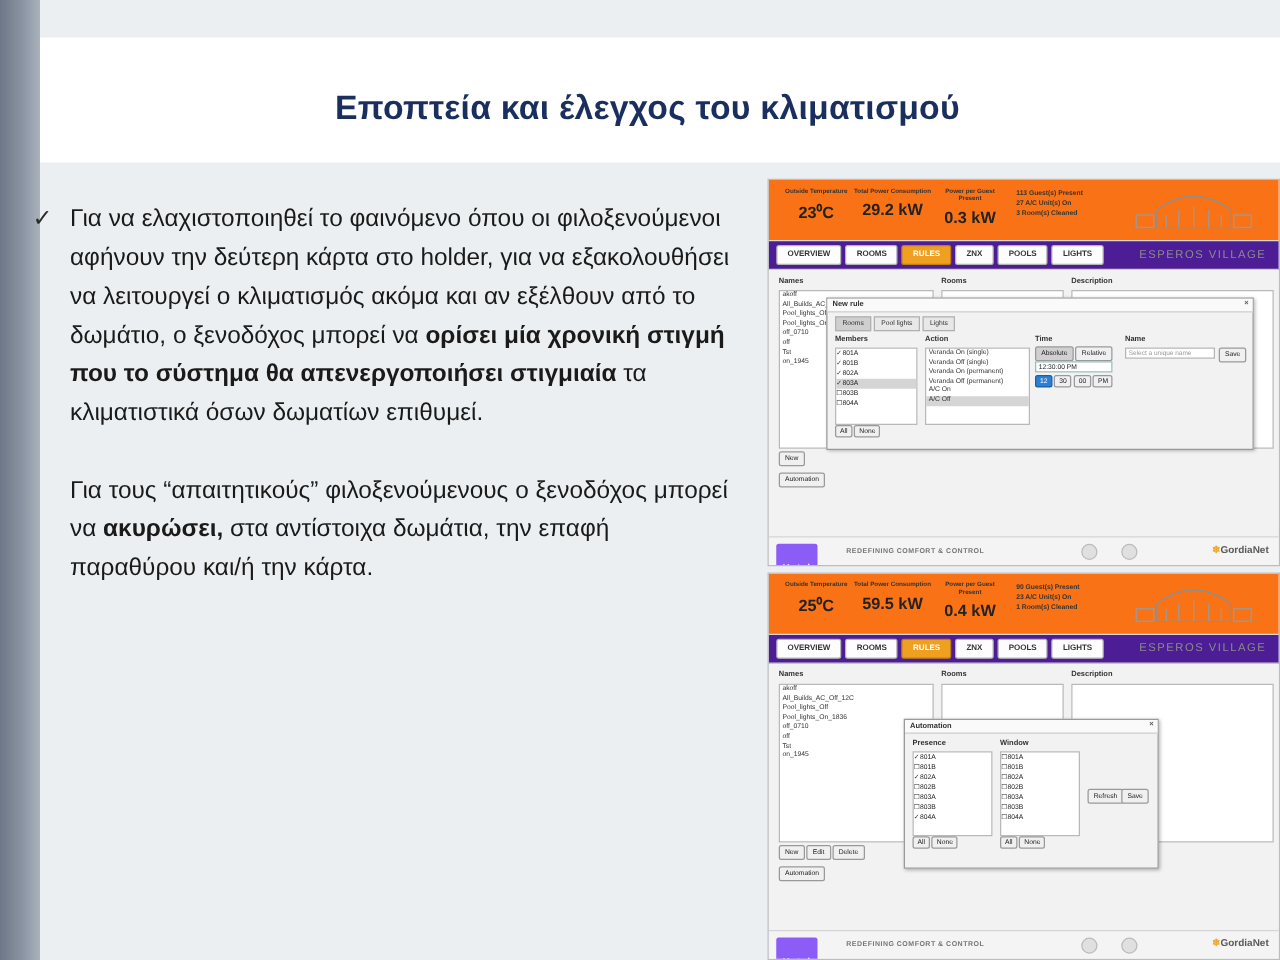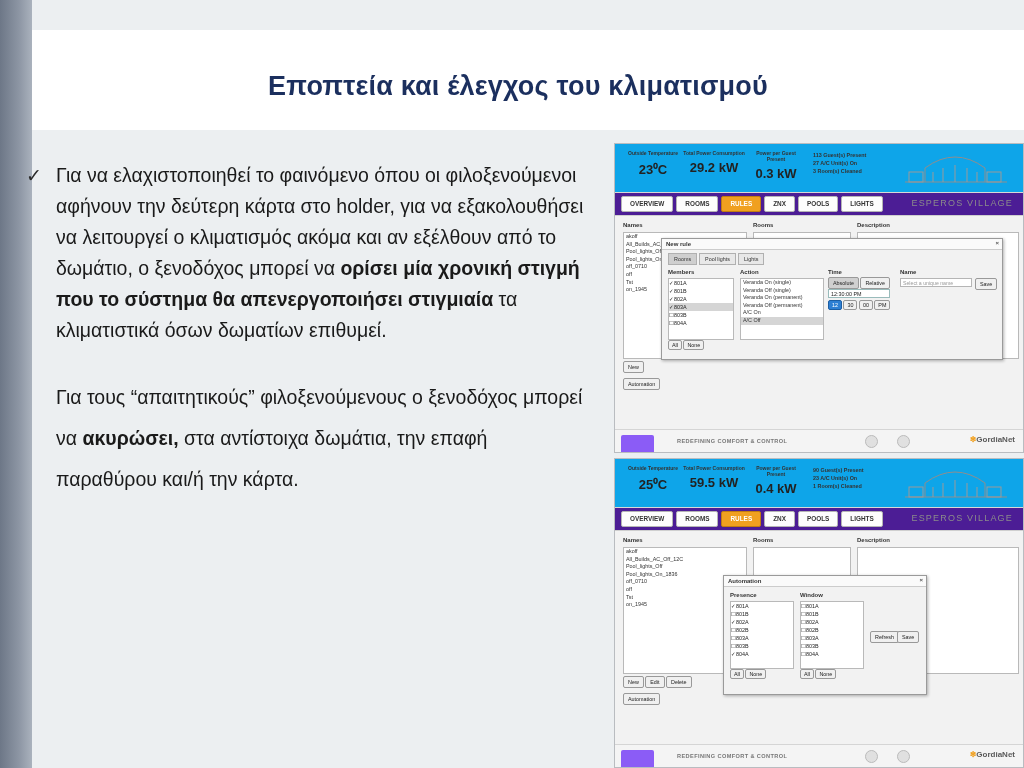--- a/index.html
+++ b/index.html
@@ -51,38 +51,38 @@
   }
   .check{
     position:absolute;left:8px;top:0px;
     font-size:19px;color:#2b2b2b;
   }
   .b strong, .bold{font-weight:bold;}
   .para2{
     margin-top:31px;
     padding-left:38px;
     font-size:19.5px;
-    line-height:41px;
+    line-height:31px;
   }
 
   
   .shot{
     position:absolute;
     background:#f2f2f2;
     border:1px solid #b9bcc0;
     box-sizing:border-box;
     font-size:5.2px;
     color:#222;
     overflow:hidden;
   }
   #shot1{left:614px;top:143px;width:410px;height:310px;}
   #shot2{left:614px;top:458px;width:410px;height:310px;}
 
   .shot-head{
-    position:relative;height:48px;background:#0ea5e9;border-bottom:1px solid #d8d8d8;
+    position:relative;height:48px;background:#f97316;border-bottom:1px solid #d8d8d8;
   }
   .stat{
     position:absolute;top:6px;text-align:center;color:#333;
   }
   .stat .lbl{font-size:5px;font-weight:bold;line-height:6px;color:#333;}
   .stat .val{font-size:13px;font-weight:bold;color:#222;margin-top:4px;}
   .stat1{left:10px;width:56px;}
   .stat2{left:68px;width:62px;}
   .stat3{left:132px;width:58px;}
   .guests{

